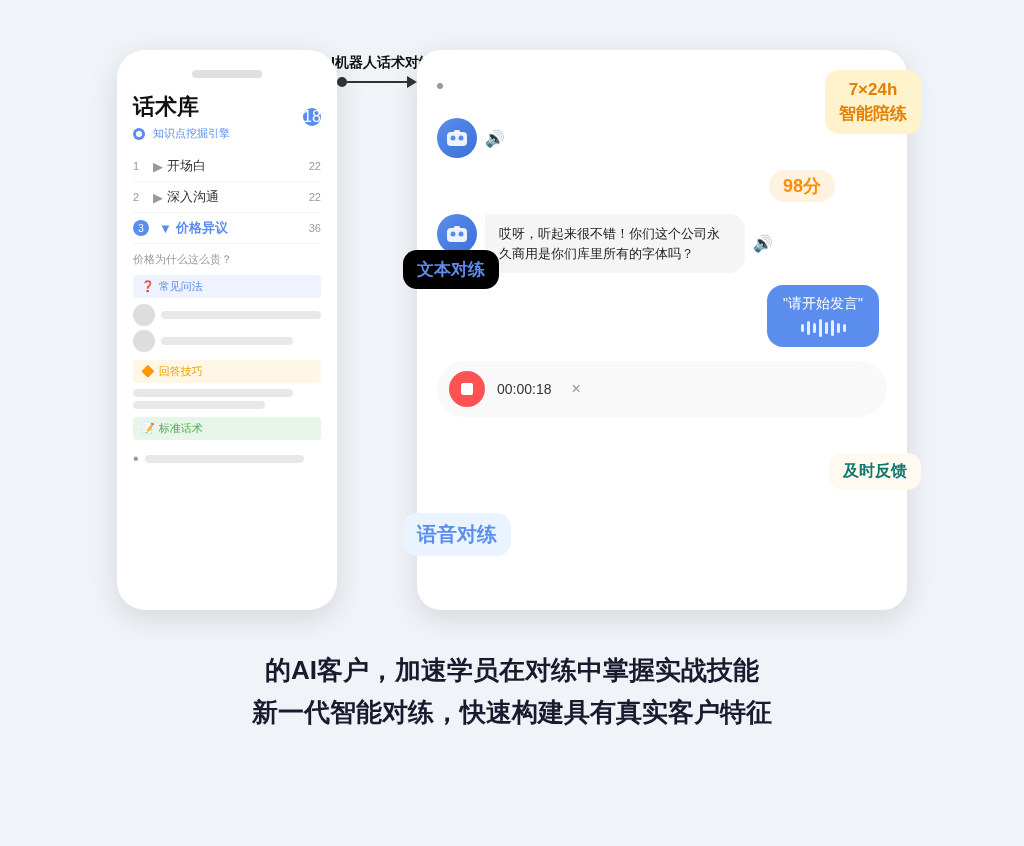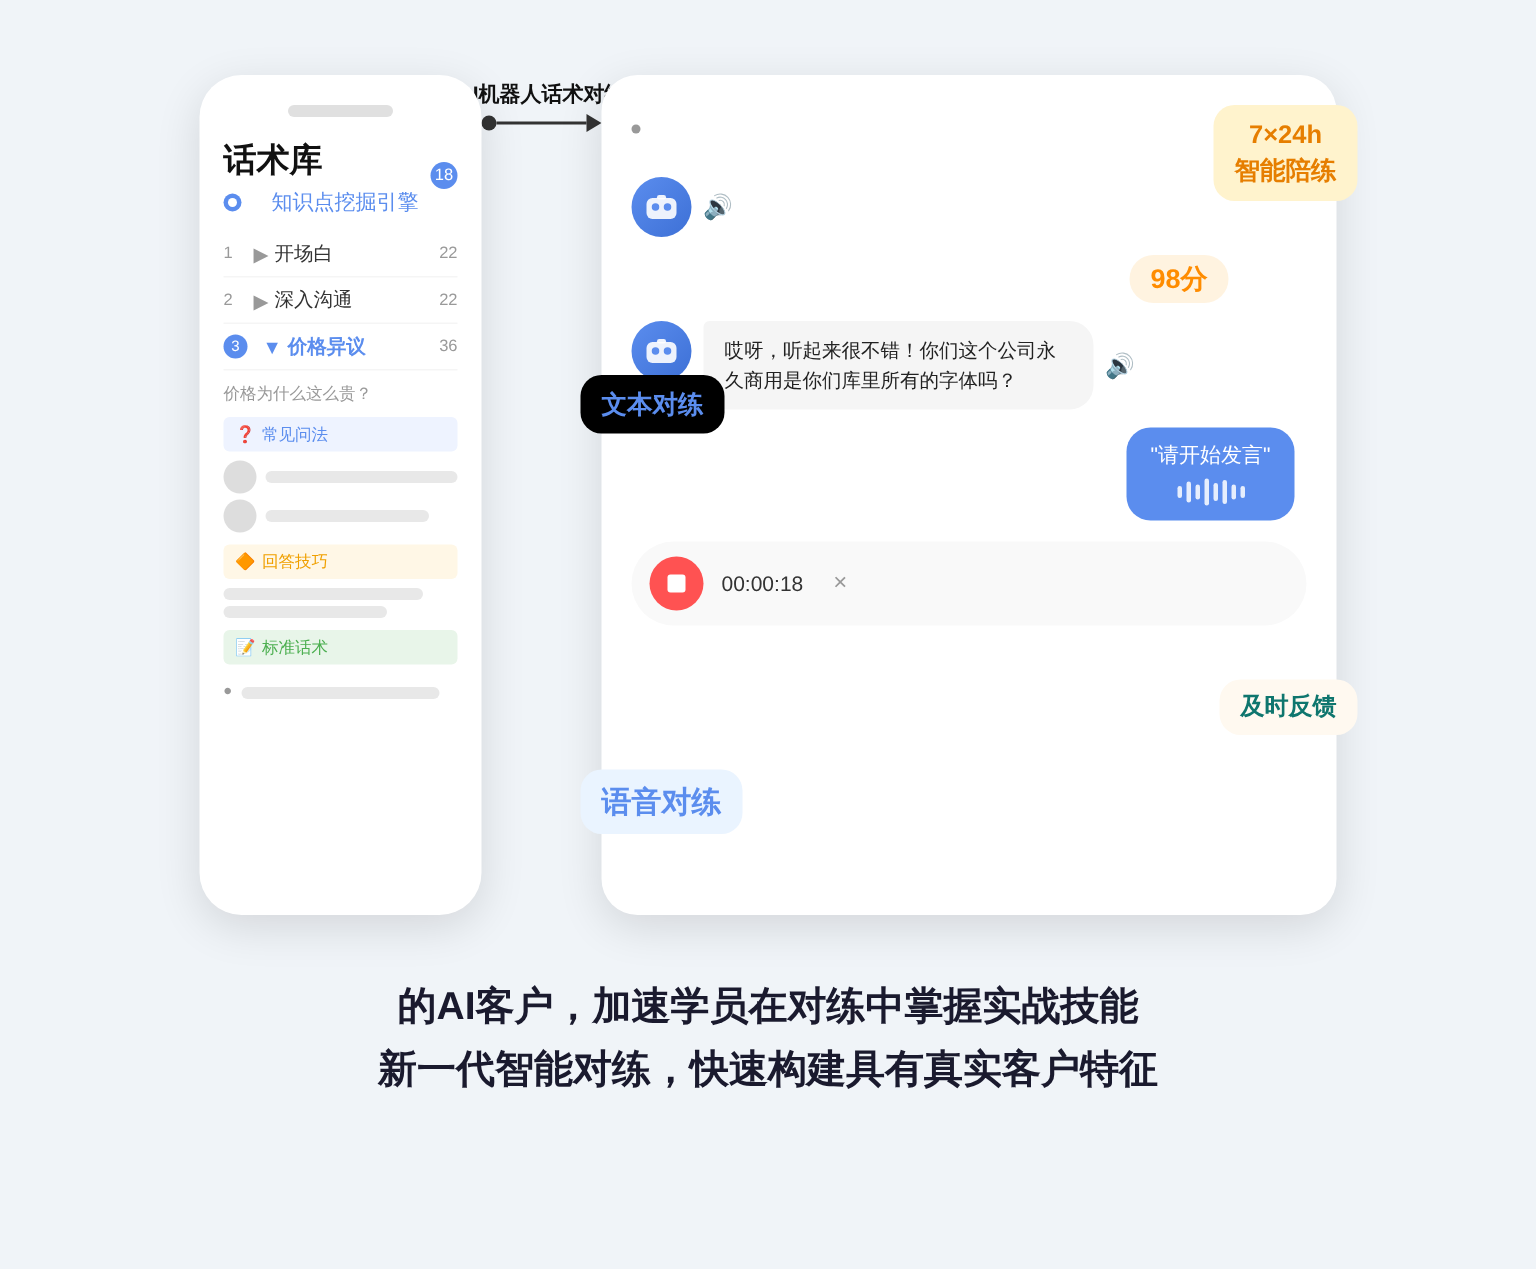--- a/index.html
+++ b/index.html
@@ -28,21 +28,21 @@
       justify-content: center;
       gap: 0px;
       width: 100%;
       margin-bottom: 30px;
     }
 
     
     .phone-mockup {
       background: white;
       border-radius: 28px;
-      width: 188px;
+      width: 220px;
       min-height: 560px;
       box-shadow: 0 8px 30px rgba(0,0,0,0.12);
       position: relative;
       padding: 20px 16px 16px;
       flex-shrink: 0;
       margin-top: 20px;
       z-index: 2;
     }
     .phone-notch {
       width: 70px;
@@ -51,43 +51,43 @@
       border-radius: 4px;
       margin: 0 auto 14px;
     }
     .phone-title {
       font-size: 22px;
       font-weight: 700;
       color: #111;
       margin-bottom: 4px;
     }
     .phone-subtitle {
-      font-size: 14px;
+      font-size: 11px;
       color: #5b8dee;
       display: flex;
       align-items: center;
-      gap: 20px;
+      gap: 8px;
       margin-bottom: 10px;
     }
     .phone-subtitle-icon {
       width: 12px;
       height: 12px;
       background: #5b8dee;
       border-radius: 50%;
       display: inline-flex;
       align-items: center;
       justify-content: center;
     }
     .phone-badge {
       position: absolute;
       top: 58px;
       right: 16px;
       background: #5b8dee;
       color: white;
-      font-size: 11px;
+      font-size: 16px;
       width: 18px;
       height: 18px;
       border-radius: 50%;
       display: flex;
       align-items: center;
       justify-content: center;
     }
     .phone-menu-item {
       display: flex;
       align-items: center;

